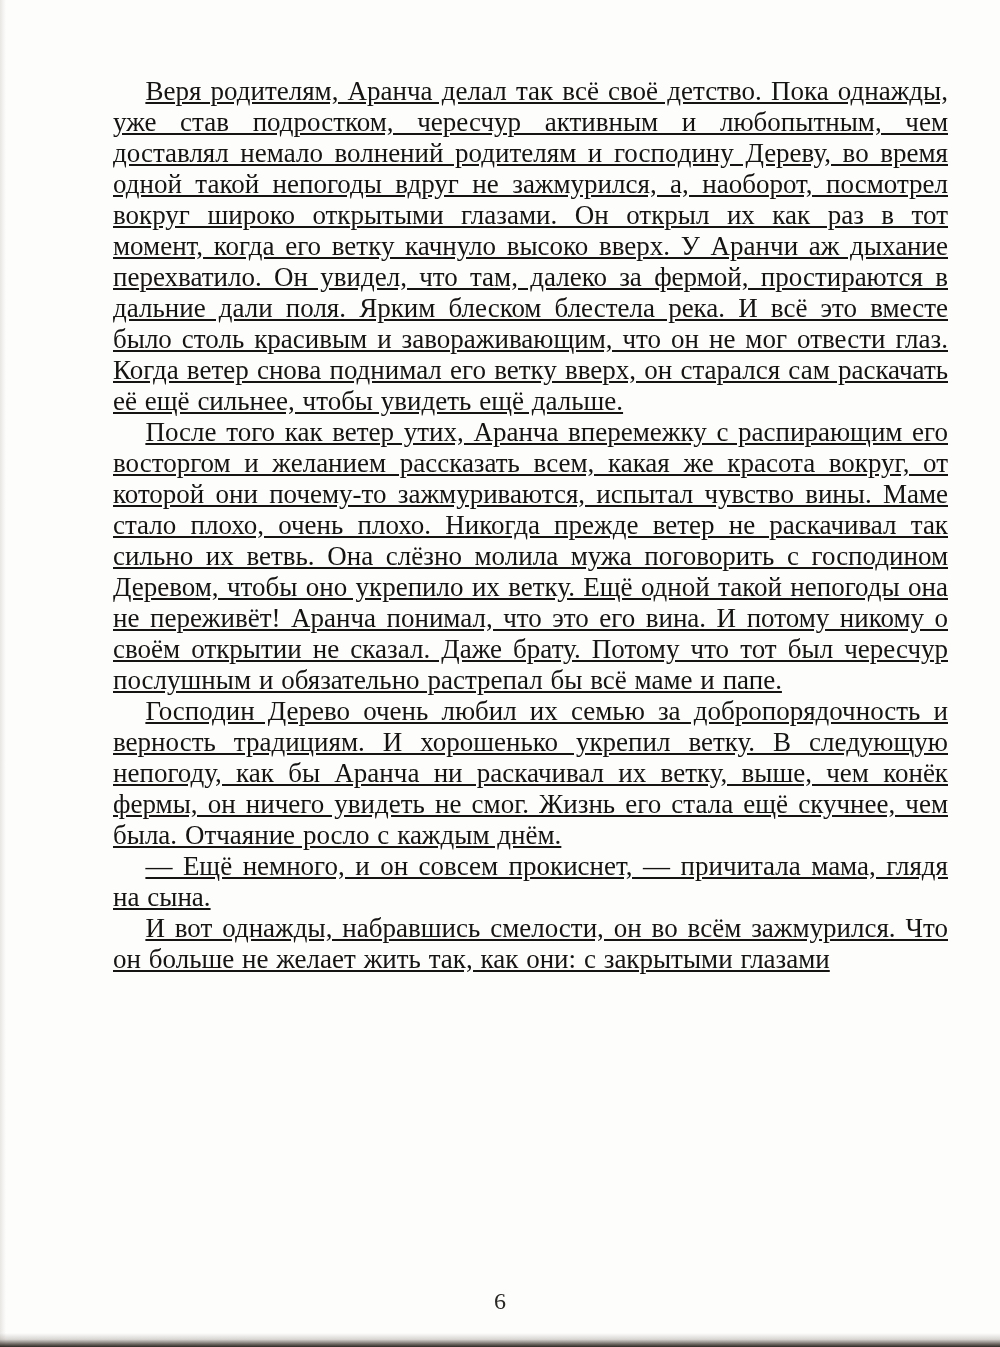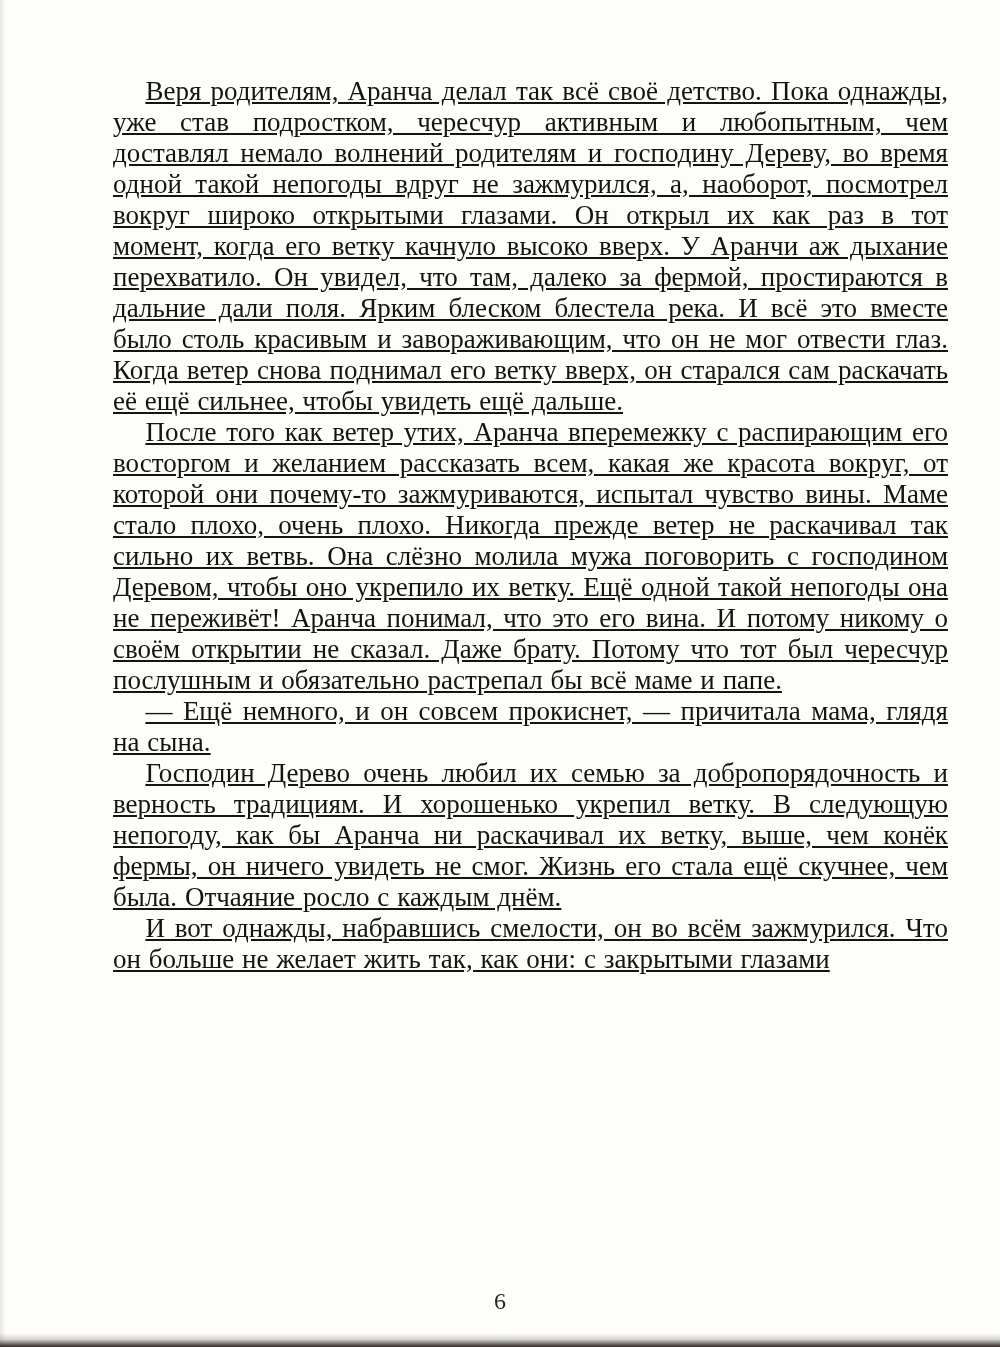--- a/index.html
+++ b/index.html
@@ -66,21 +66,21 @@
 </style>
 </head>
 <body>
 
 <div class="page">
   <div class="scan-edge-left"></div>
 
   <div class="text-block">
     <p>Веря родителям, Аранча делал так всё своё детство. Пока однажды, уже став подростком, чересчур активным и любопытным, чем доставлял немало волнений родителям и господину Дереву, во время одной такой непогоды вдруг не зажмурился, а, наоборот, посмотрел вокруг широко открытыми глазами. Он открыл их как раз в тот момент, когда его ветку качнуло высоко вверх. У Аранчи аж дыхание перехватило. Он увидел, что там, далеко за фермой, простираются в дальние дали поля. Ярким блеском блестела река. И всё это вместе было столь красивым и завораживающим, что он не мог отвести глаз. Когда ветер снова поднимал его ветку вверх, он старался сам раскачать её ещё сильнее, чтобы увидеть ещё дальше.</p>
     <p>После того как ветер утих, Аранча вперемежку с распирающим его восторгом и желанием рассказать всем, какая же красота вокруг, от которой они почему-то зажмуриваются, испытал чувство вины. Маме стало плохо, очень плохо. Никогда прежде ветер не раскачивал так сильно их ветвь. Она слёзно молила мужа поговорить с господином Деревом, чтобы оно укрепило их ветку. Ещё одной такой непогоды она не переживёт! Аранча понимал, что это его вина. И потому никому о своём открытии не сказал. Даже брату. Потому что тот был чересчур послушным и обязательно растрепал бы всё маме и папе.</p>
+    <p>Господин Дерево очень любил их семью за добропорядочность и верность традициям. И хорошенько укрепил ветку. В следующую непогоду, как бы Аранча ни раскачивал их ветку, выше, чем конёк фермы, он ничего увидеть не смог. Жизнь его стала ещё скучнее, чем была. Отчаяние росло с каждым днём.</p>
     <p>— Ещё немного, и он совсем прокиснет, — причитала мама, глядя на сына.</p>
-    <p>Господин Дерево очень любил их семью за добропорядочность и верность традициям. И хорошенько укрепил ветку. В следующую непогоду, как бы Аранча ни раскачивал их ветку, выше, чем конёк фермы, он ничего увидеть не смог. Жизнь его стала ещё скучнее, чем была. Отчаяние росло с каждым днём.</p>
     <p>И вот однажды, набравшись смелости, он во всём зажмурился. Что он больше не желает жить так, как они: с закрытыми глазами</p>
   </div>
 
   <div class="page-number">6</div>
 
   <div class="scan-edge-bottom"></div>
 </div>
 
 </body></html>

